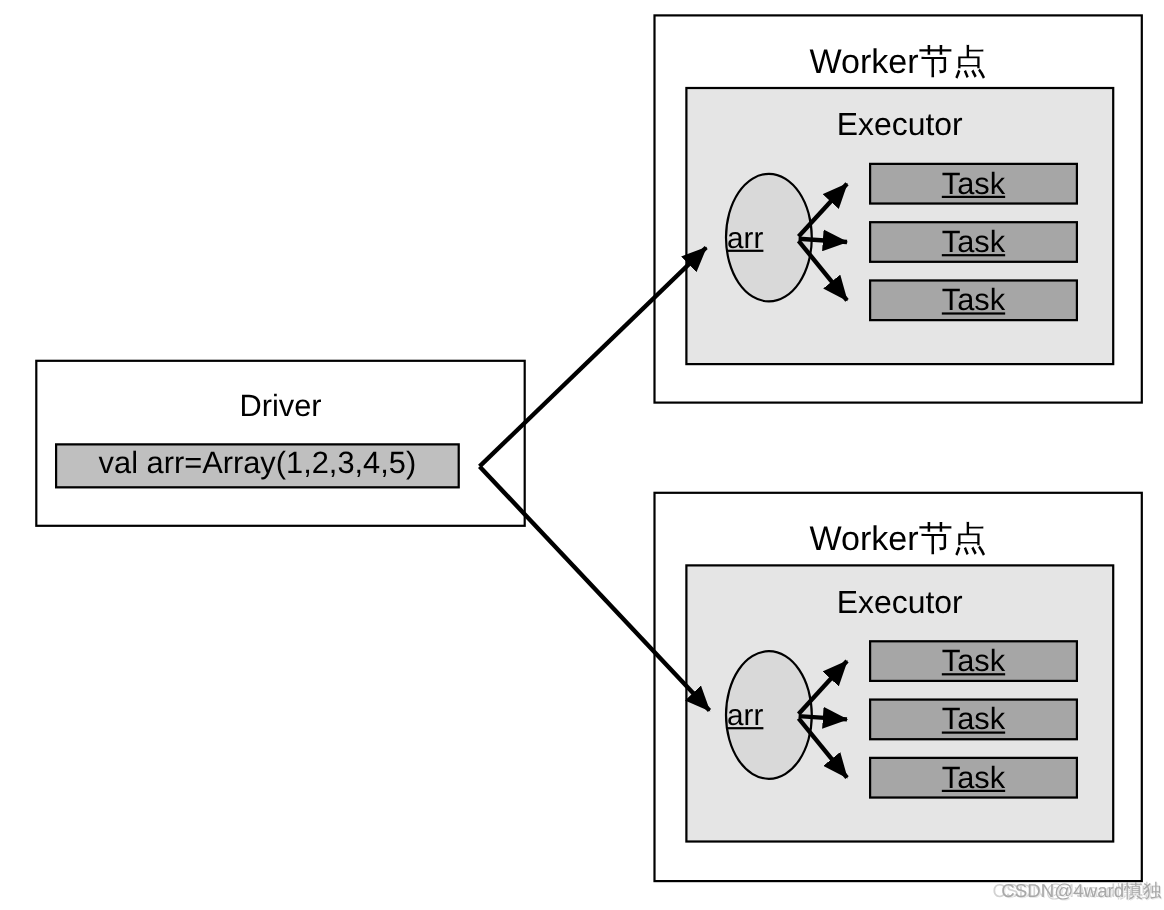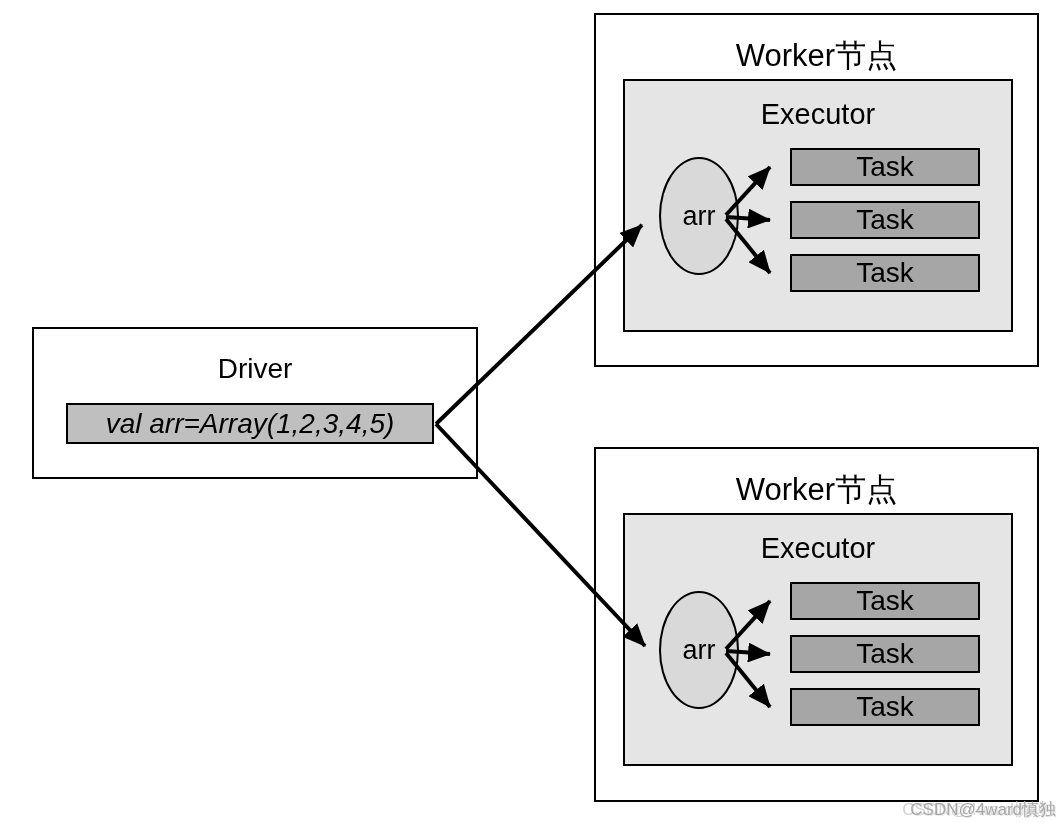--- a/index.html
+++ b/index.html
@@ -7,44 +7,44 @@
     position:relative;width:1058px;height:827px;background:#ffffff;
     font-family:"Liberation Sans",sans-serif;color:#000;overflow:hidden;
   }
   .overlay{position:absolute;left:0;top:0;z-index:6;pointer-events:none;}
   .box{position:absolute;background:#fff;border:2px solid #000;box-sizing:border-box;z-index:2;}
 
   
   .driver{left:32px;top:327px;width:446px;height:152px;}
   .driver-title{text-align:center;font-size:28px;line-height:30px;margin-top:25px;}
   .code-box{
-    position:absolute;left:32px;top:74px;width:368px;height:41px;
+    position:absolute;left:16px;top:74px;width:368px;height:41px;
     background:#bfbfbf;border:2px solid #000;box-sizing:border-box;
-    display:flex;align-items:center;justify-content:center;font-size:28px;white-space:nowrap;font-style:italic;
+    display:flex;justify-content:center;font-size:28px;white-space:nowrap;
   }
 
   
   .worker{left:594px;width:445px;}
   .worker.w1{top:13px;height:354px;}
   .worker.w2{top:447px;height:355px;}
   .worker-title{text-align:center;font-size:31px;line-height:33px;margin-top:24px;}
   .executor{
     position:absolute;left:27px;top:64px;width:390px;height:253px;
     background:#e5e5e5;border:2px solid #000;box-sizing:border-box;
   }
   .executor-title{text-align:center;font-size:29px;line-height:31px;margin-top:18px;}
   .ellipse{
     position:absolute;left:34px;top:76px;width:80px;height:118px;
     background:#d9d9d9;border:2px solid #000;border-radius:50%;box-sizing:border-box;
-    display:flex;align-items:center;justify-content:center;font-size:27px;
+    display:flex;align-items:center;justify-content:flex-start;font-size:27px;text-decoration:underline;
   }
   .task{
     position:absolute;left:165px;width:190px;height:38px;
     background:#a6a6a6;border:2px solid #000;box-sizing:border-box;
-    display:flex;align-items:center;justify-content:center;font-size:28px;
+    display:flex;align-items:center;justify-content:center;font-size:28px;text-decoration:underline;
   }
   .task.t1{top:67px;}
   .task.t2{top:120px;}
   .task.t3{top:173px;}
 
   
   .watermark{position:absolute;top:798px;right:2px;height:26px;z-index:7;font-size:17px;white-space:nowrap;}
   .wm-layer{position:absolute;top:0;}
   .wm-back{right:8px;color:#d2d2d2;}
   .wm-front{right:0;color:#a8a8a8;text-shadow:1px 1px 0 #e9e9e9;}

